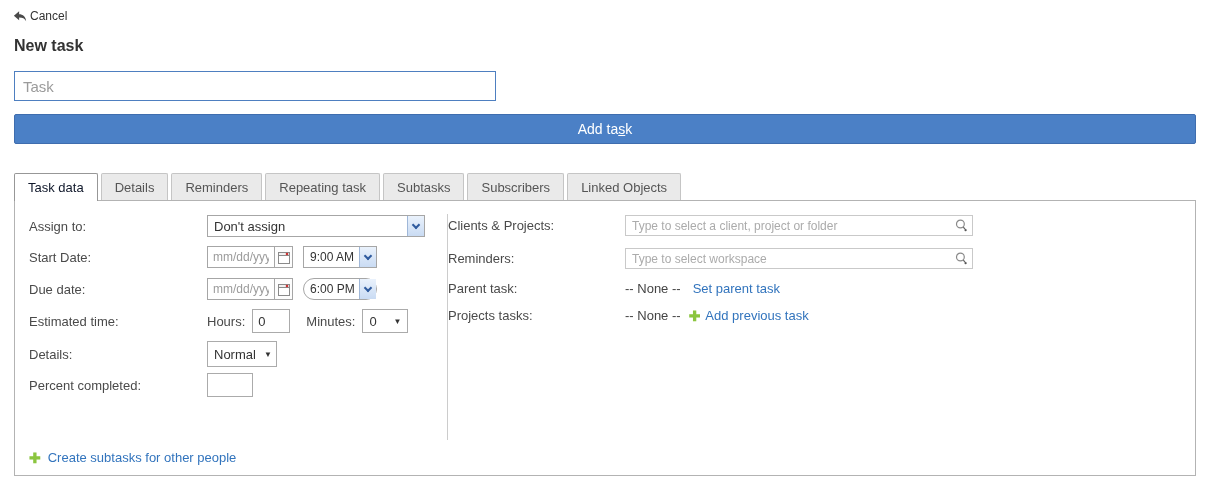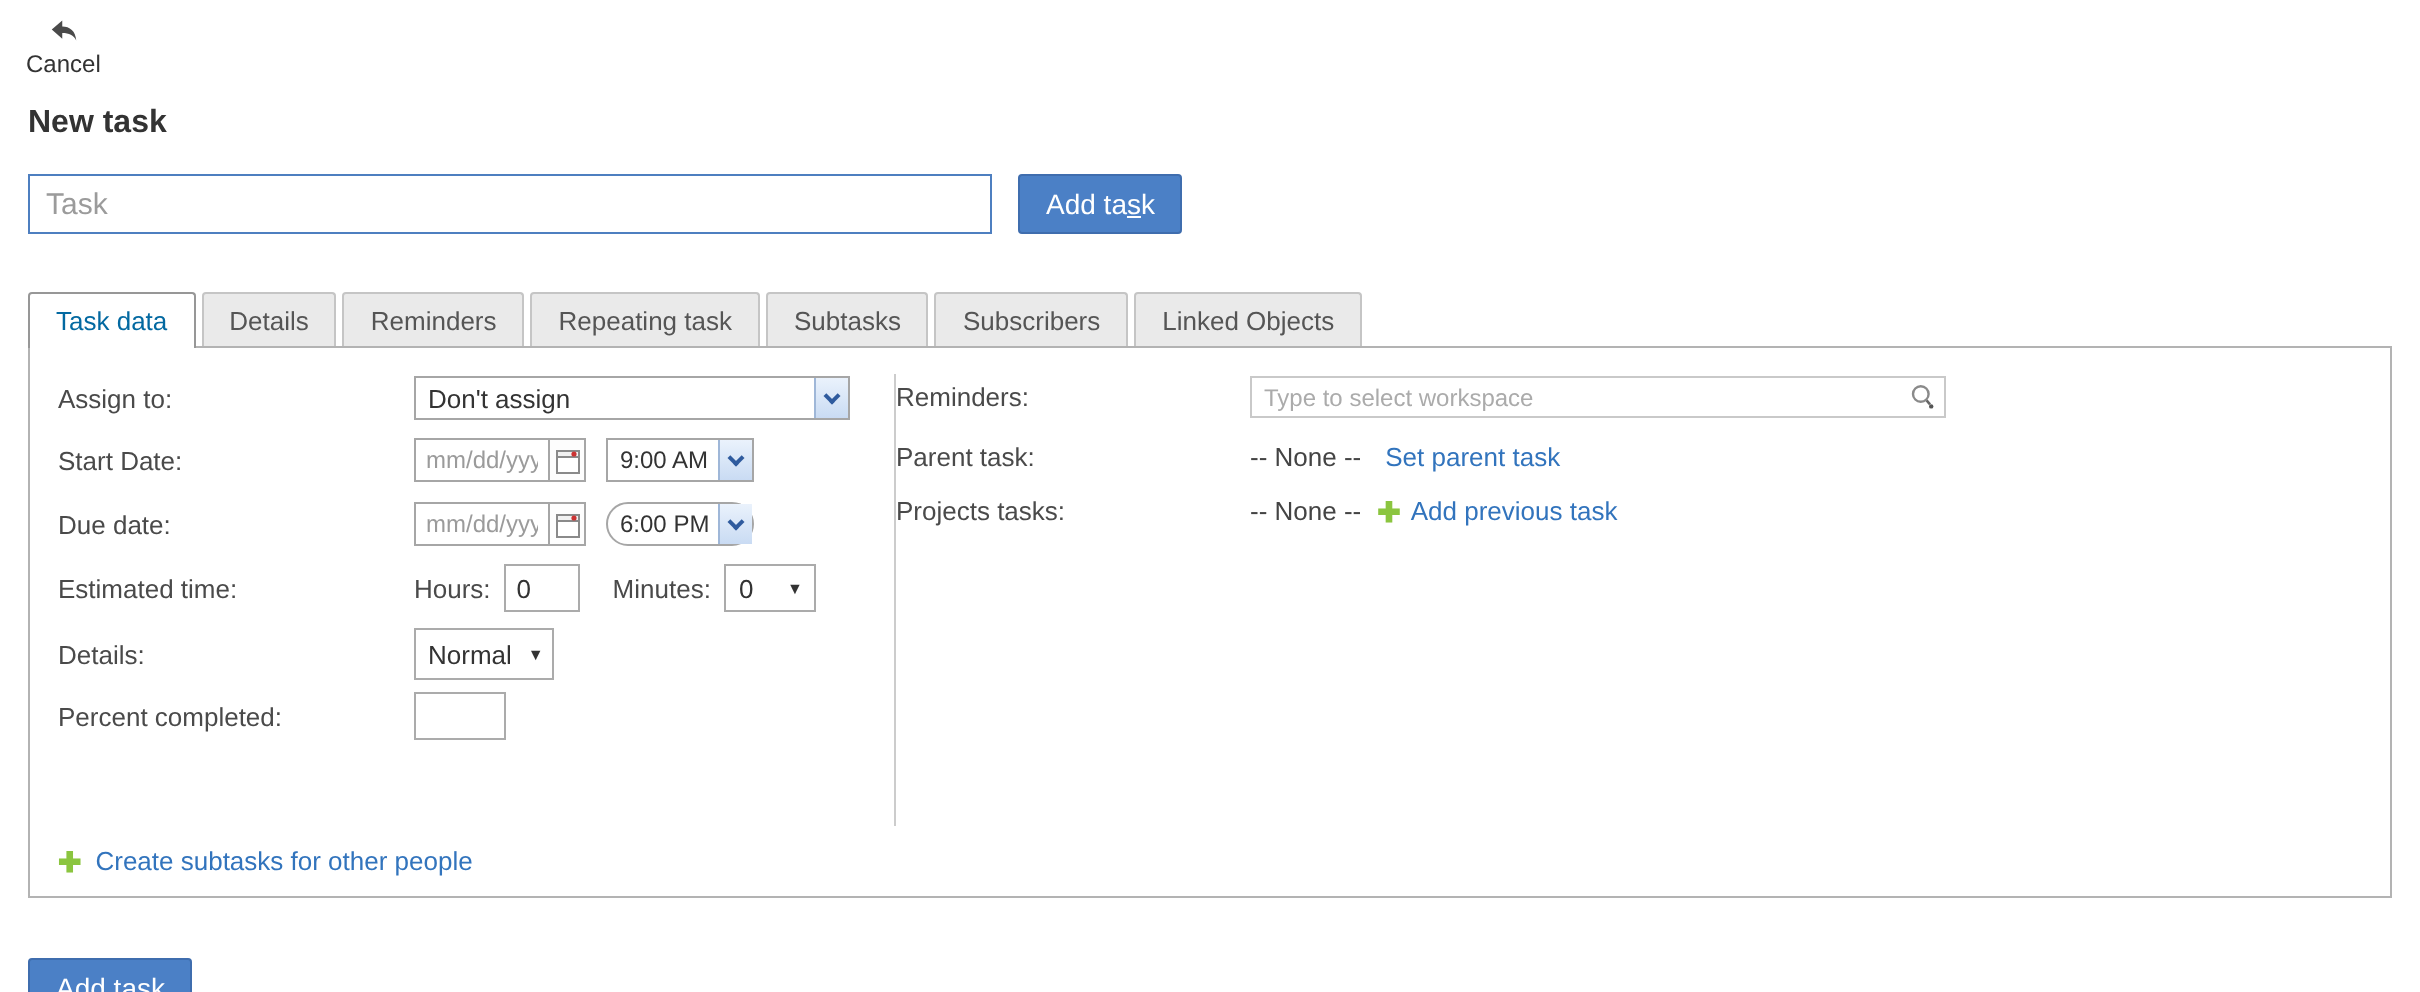--- a/index.html
+++ b/index.html
@@ -1,41 +1,41 @@
 <!DOCTYPE html>
 <html><head>
 <meta charset="utf-8">
 <style>
   * { margin:0; padding:0; box-sizing:border-box; }
   html,body { width:1210px; height:496px; background:#fff;
     font-family:"Liberation Sans", sans-serif; font-size:13px; color:#444; }
 
-  a { text-decoration:none;flex-direction:column; }
+  a { text-decoration:none; }
 
   
   .cancel-row { margin:9px 0 0 13px; display:flex; align-items:center; gap:4px; }
   .cancel-link { color:#333; font-size:12px; display:flex; align-items:center; gap:3px; cursor:pointer; }
 
   .page-title { margin:14px 0 16px 14px; font-size:16px; font-weight:bold; color:#333; }
 
   
-  .task-row { margin:12px 14px 0 14px; display:flex; gap:13px; }
+  .task-row { margin:12px 14px 0 14px; display:flex; gap:13px;flex-direction:column; }
   .task-input { width:482px; height:30px; border:1px solid #4e7fc0; padding:0 8px;
     font-size:15px; color:#333; font-family:"Liberation Sans", sans-serif; outline:none; }
   .task-input::placeholder { color:#9b9b9b; }
   .btn-primary { background:#4b80c6; border:1px solid #3f6dae; border-radius:2px;
     color:#fff; font-size:14px; height:30px; padding:0 13px; cursor:pointer;
     font-family:"Liberation Sans", sans-serif; }
   .btn-primary .ak { text-decoration:underline; }
 
   
   .tabs { margin:29px 14px 0 14px; display:flex; gap:3px; position:relative; z-index:2; }
   .tab { background:#eaeaea; border:1px solid #c5c5c5; border-bottom:none;
     border-radius:2px 2px 0 0; padding:6px 13px 5px 13px; color:#555; cursor:pointer; }
-  .tab.active { background:#fff; border-color:#979797; color:#0369a1;
+  .tab.active { background:#fff; border-color:#979797; color:#0f172a;
     margin-bottom:-1px; padding-bottom:6px; }
 
   
   .panel { margin:0 14px; border:1px solid #b3b3b3; height:276px; position:relative; background:#fff; }
   .panel-cols { display:flex; }
   .col-left { width:418px; padding:14px 0 0 14px; }
   .v-divider { position:absolute; left:432px; top:13px; width:1px; height:226px; background:#ccc; }
   .col-right { flex:1; padding:14px 0 0 15px; }
 
   .frow { display:flex; align-items:center; }
@@ -192,20 +192,33 @@
 
       <div class="frow">
         <div class="flabel">Percent completed:</div>
         <input class="tiny-input" style="width: 46px;">
       </div>
 
     </div>
 
     <div class="col-right">
 
+      <div class="rrow" style="margin-bottom:12px;">
+        <div class="rlabel">Clients &amp; Projects:</div>
+        <div class="search-field">
+          <input placeholder="Type to select a client, project or folder" style="">
+          <span class="search-icon">
+            <svg width="13" height="14" viewBox="0 0 13 14">
+                <circle cx="5.4" cy="5" r="3.9" fill="none" stroke="#8a8a8a" stroke-width="1.2"></circle>
+                <line x1="8.3" y1="8.2" x2="10" y2="10.2" stroke="#666" stroke-width="1.3"></line>
+                <circle cx="10.6" cy="11.2" r="1.1" fill="#555"></circle>
+              </svg>
+          </span>
+        </div>
+      </div>
 
       <div class="rrow" style="margin-bottom:12px;">
         <div class="rlabel">Reminders:</div>
         <div class="search-field">
           <input placeholder="Type to select workspace" style="">
           <span class="search-icon">
             <svg width="13" height="14" viewBox="0 0 13 14">
                 <circle cx="5.4" cy="5" r="3.9" fill="none" stroke="#8a8a8a" stroke-width="1.2"></circle>
                 <line x1="8.3" y1="8.2" x2="10" y2="10.2" stroke="#666" stroke-width="1.3"></line>
                 <circle cx="10.6" cy="11.2" r="1.1" fill="#555"></circle>

